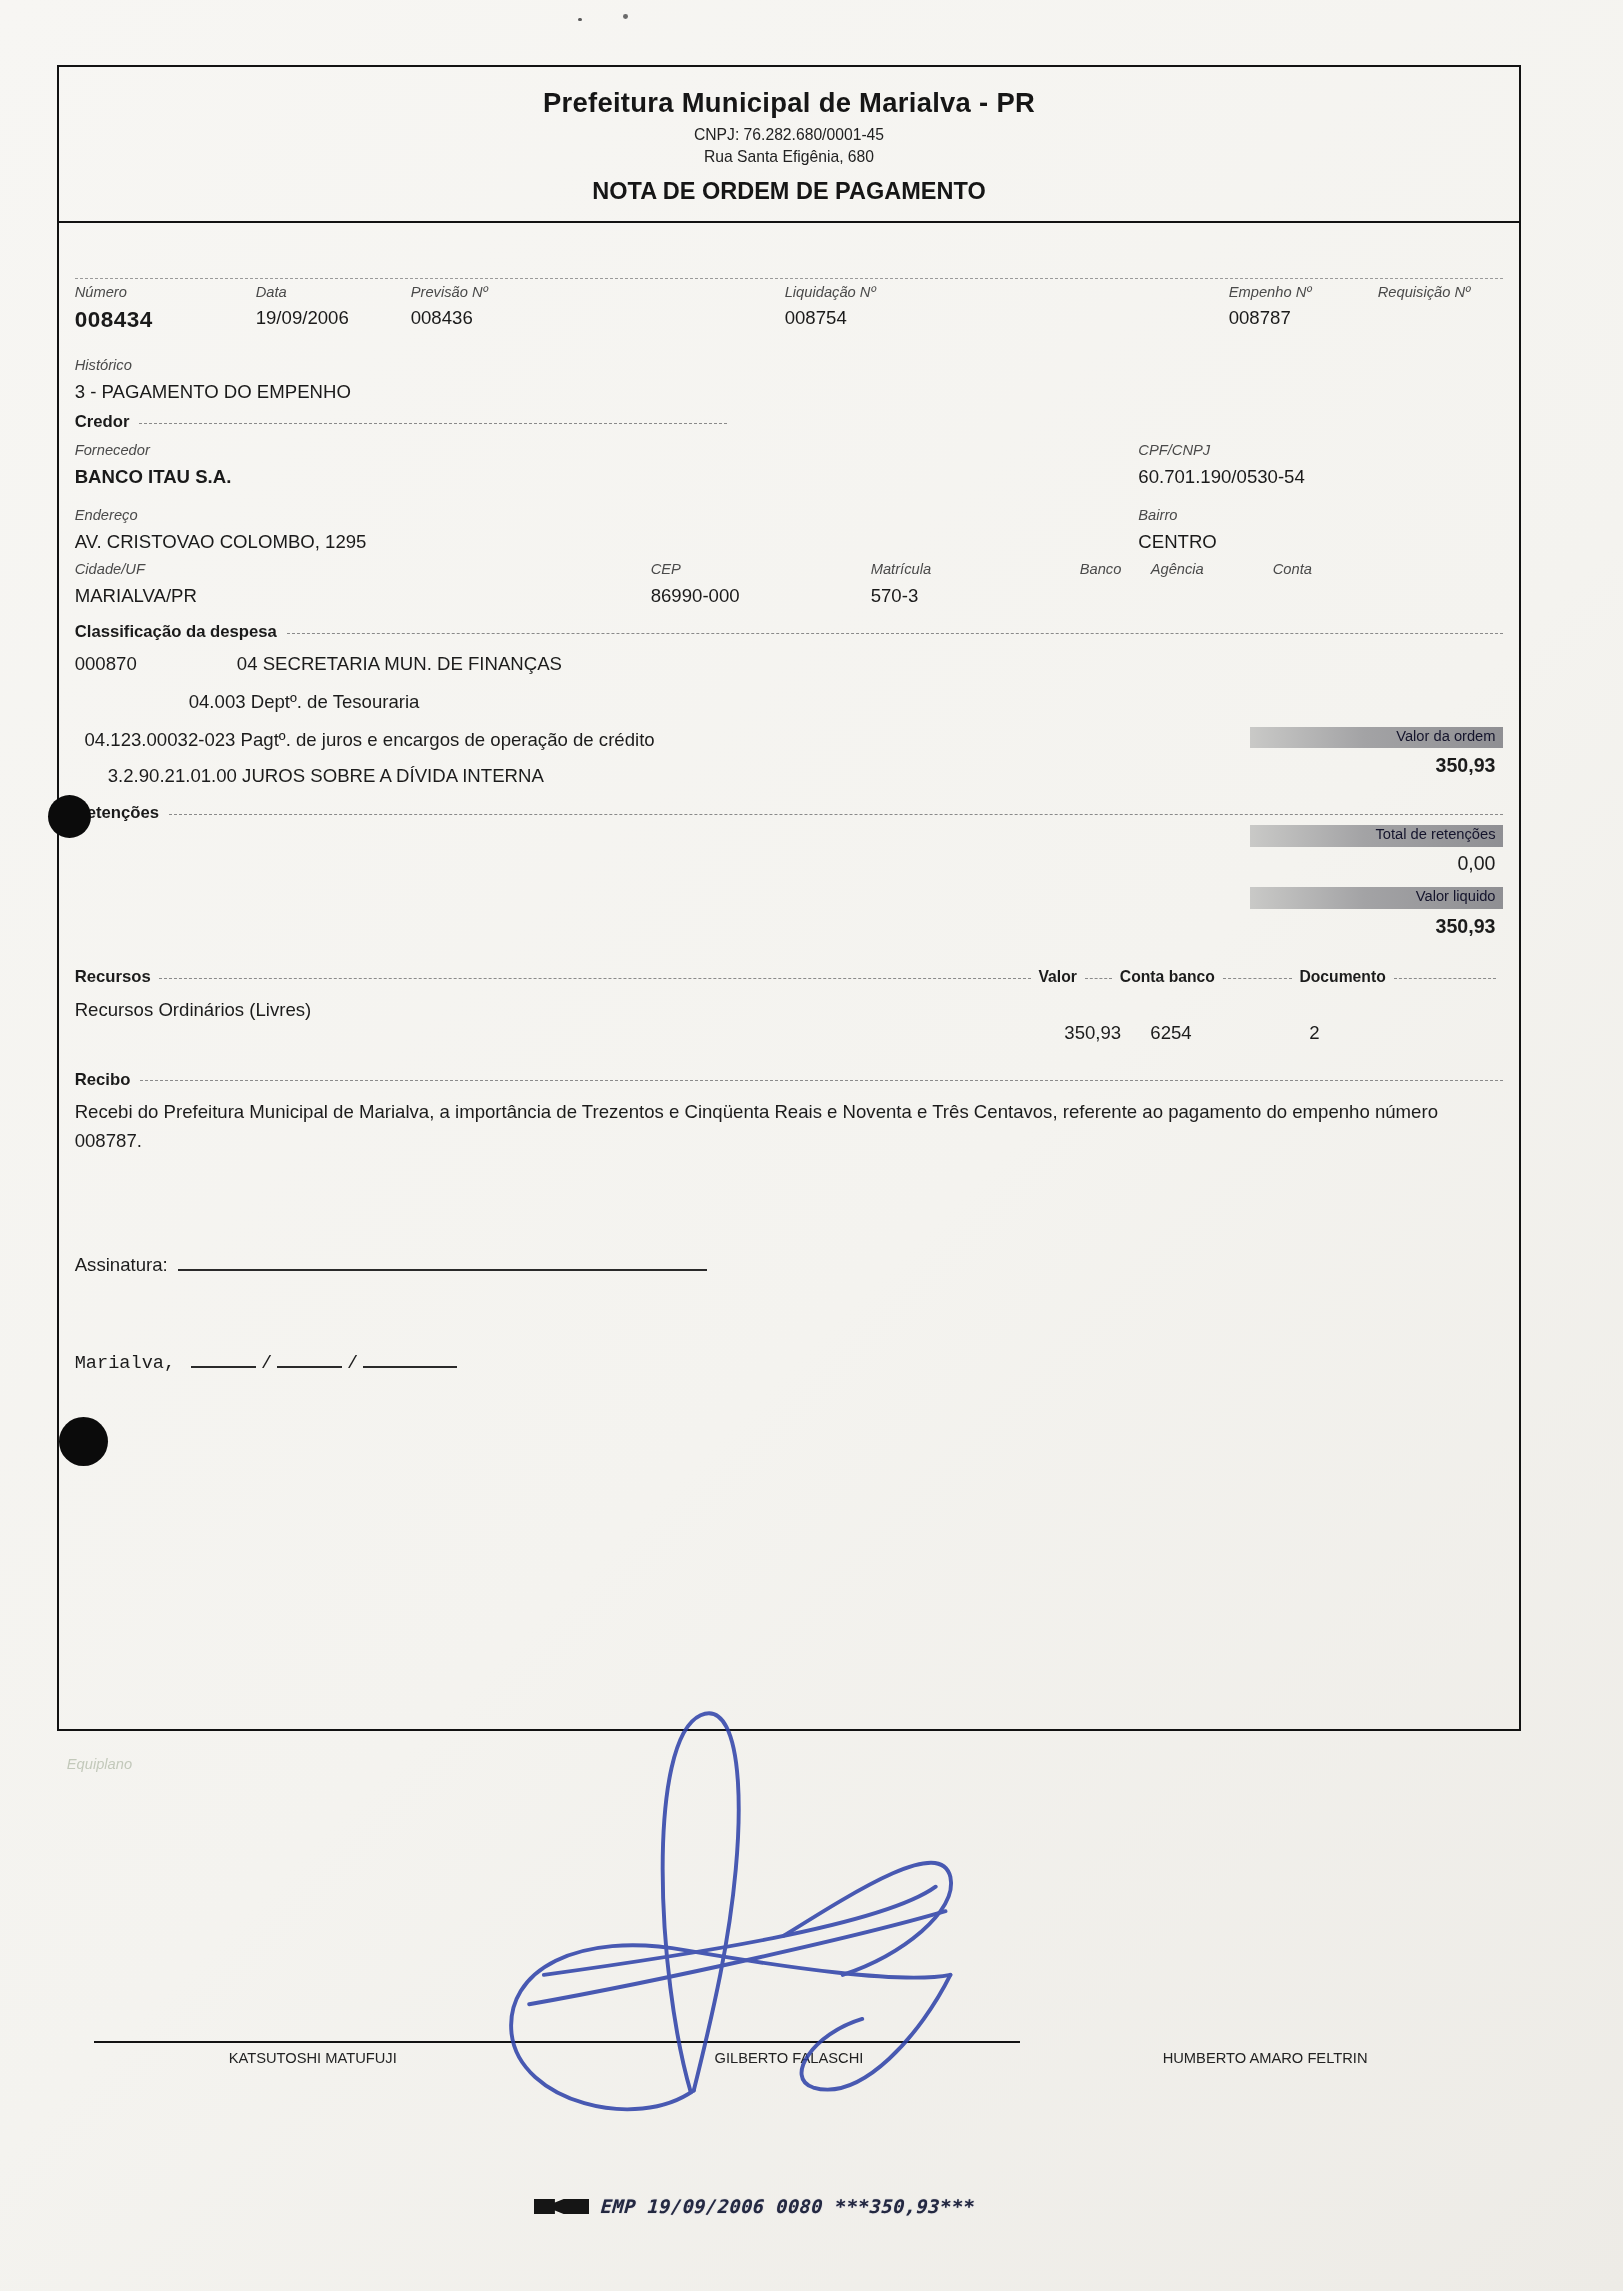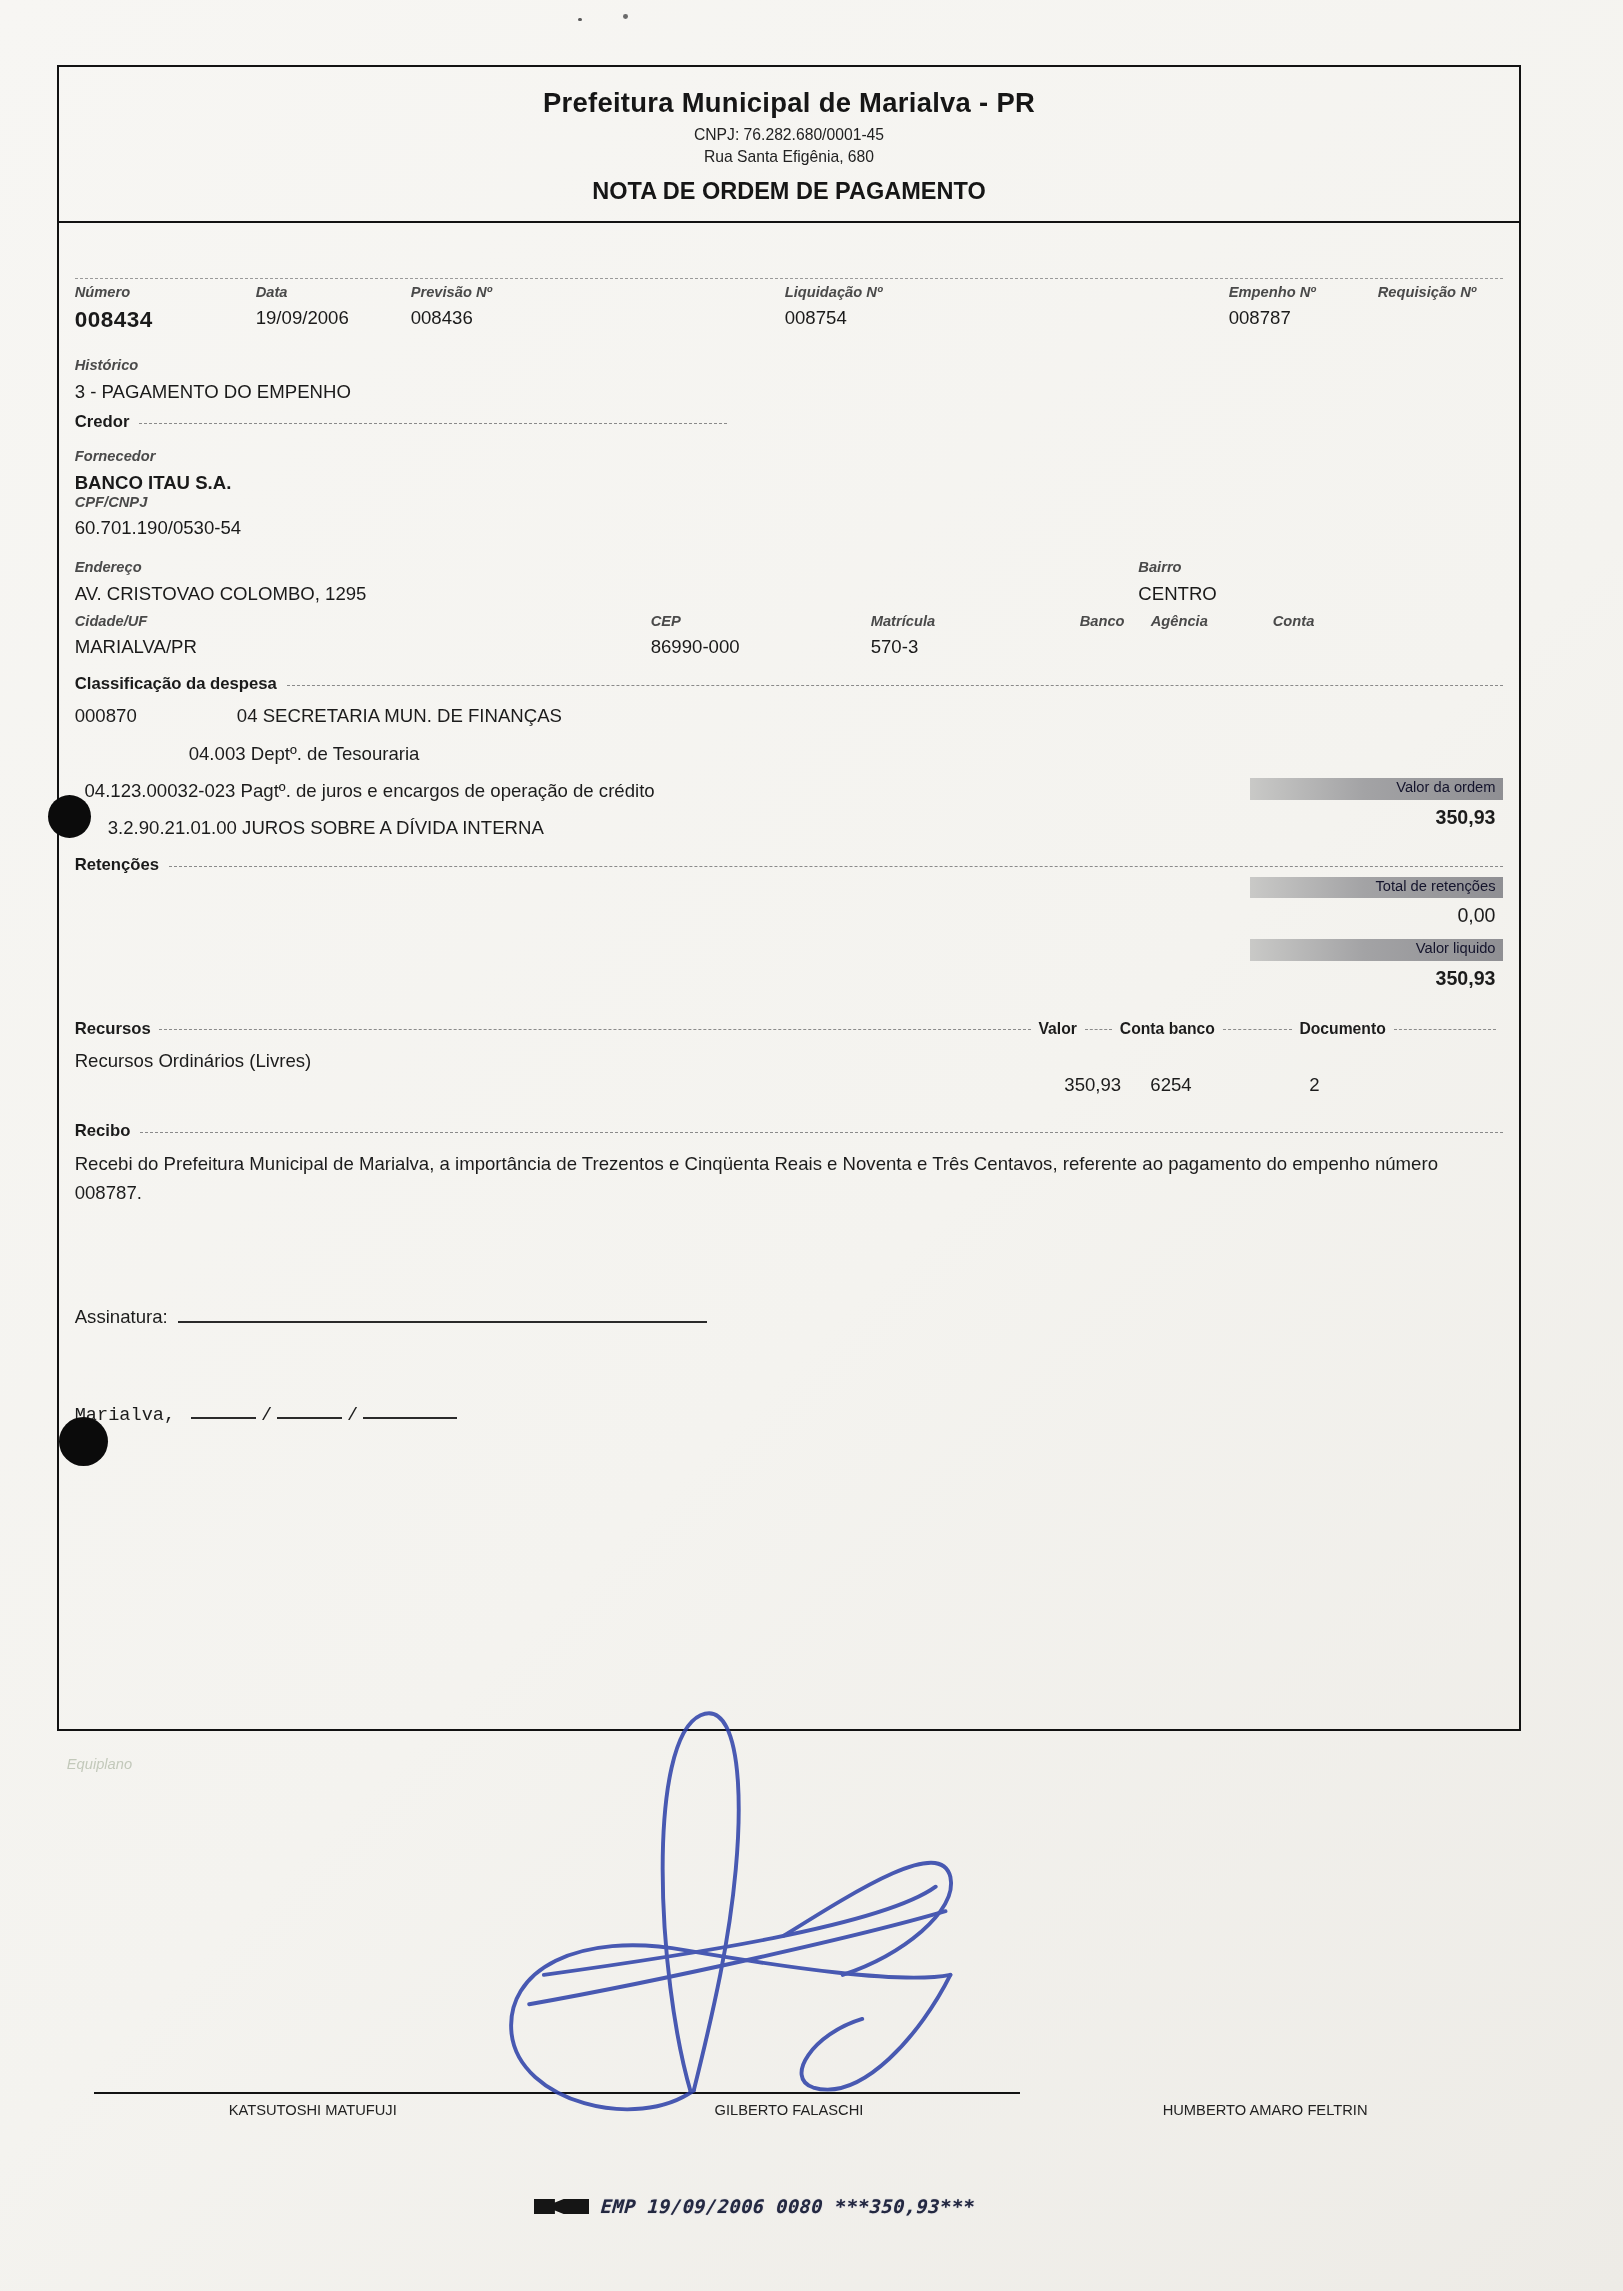--- a/index.html
+++ b/index.html
@@ -24,40 +24,40 @@
     border:2.9px solid #121212;
   }
   .doc-header { border-bottom:2px solid #121212; text-align:center; padding:19.6px 0 15.7px; }
   .h-title { font-size:27.4px; font-weight:bold; letter-spacing:0.3px; color:#161616; }
   .h-cnpj  { font-size:15.7px; margin-top:7.8px; color:#222; }
   .h-addr  { font-size:15.7px; margin-top:3.9px; color:#222; }
   .h-doc   { font-size:23.5px; font-weight:bold; margin-top:11.8px; color:#161616; }
 
   .doc-body { position:relative; padding:0 15.7px; height:calc(100% - 164px); }
 
-  .lbl { font-style:italic; font-size:14.7px; color:#4a4a4a;font-weight:bold; }
+  .lbl { font-style:italic; font-size:14.7px; color:#4a4a4a; }
   .val { font-size:18.6px; color:#1a1a1a; margin-top:7.8px; min-height:21.6px; }
 
   .fields-row { display:flex; margin-top:55px; border-top:1px dashed #9a9a9a; padding-top:4.9px; }
   .fc1 { width:181px; } .fc2 { width:155px; } .fc3 { width:374px; }
   .fc4 { width:444px; } .fc5 { width:149px; } .fc6 { flex:1; }
   .fc1 .val { font-size:22.5px; font-weight:bold; letter-spacing:0.5px; }
 
   .historico { margin-top:23.5px; }
 
   .section { display:flex; align-items:center; margin-top:9px; }
   .section .name { font-weight:bold; font-size:16.7px; color:#1a1a1a; white-space:nowrap; }
   .section .rule { flex:1; border-top:1px dashed #8a8a8a; margin-left:9.8px; margin-top:2.9px; }
   .section .rule.short { flex:0 0 588px; }
   .section .spacer { flex:1; }
 
   .two-col { display:flex; }
   .two-col .left { flex:1; }
   .two-col .right { width:365px; }
-  .row-m20 { margin-top:19.6px; } .row-m8 { margin-top:7.8px; } .row-m2 { margin-top:16px;flex-direction:column; }
+  .row-m20 { margin-top:19.6px; } .row-m8 { margin-top:7.8px; } .row-m2 { margin-top:10px; }
 
   .four-col { display:flex; }
   .cc1 { width:576px; } .cc2 { width:220px; } .cc3 { width:209px; }
   .bank-cols { width:365px; display:flex; }
   .bk1 { width:71px; } .bk2 { width:122px; } .bk3 { flex:1; }
 
   .cls-line { font-size:18.6px; }
   .cls-1 { margin-top:11px; }
   .cls-1 .code { display:inline-block; width:157px; }
   .cls-2 { margin-top:15.7px; margin-left:114px; }

